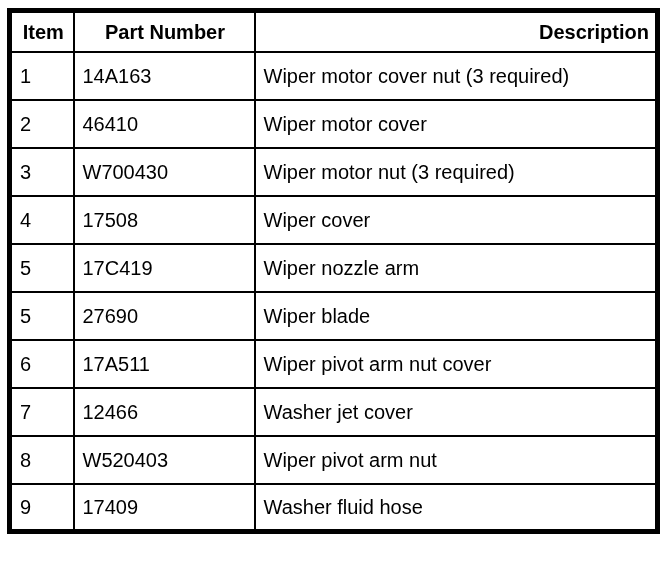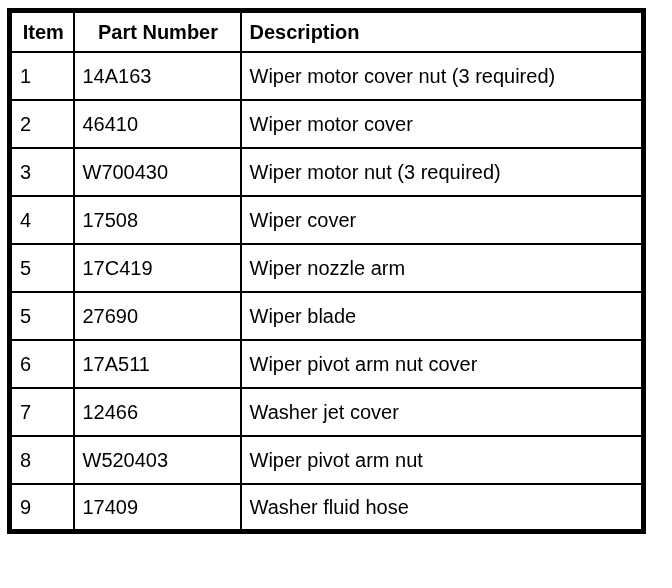--- a/index.html
+++ b/index.html
@@ -31,29 +31,29 @@
     vertical-align: middle;
     white-space: nowrap;
     overflow: hidden;
   }
   .parts-table thead th {
     height: 41px;
     font-weight: bold;
     text-align: center;
   }
   .parts-table thead th.col-desc {
-    text-align: left;
+    text-align: right;
   }
   .parts-table tbody td {
     height: 48px;
     font-weight: normal;
     text-align: left;
   }
   .col-item { width: 64px; }
-  .col-part { width: 167px; }
+  .col-part { width: 181px; }
   .col-desc { width: 403px; }
 </style>
 </head>
 <body>
 
 <table class="parts-table">
   <thead>
     <tr>
       <th class="col-item">Item</th>
       <th class="col-part">Part Number</th>

